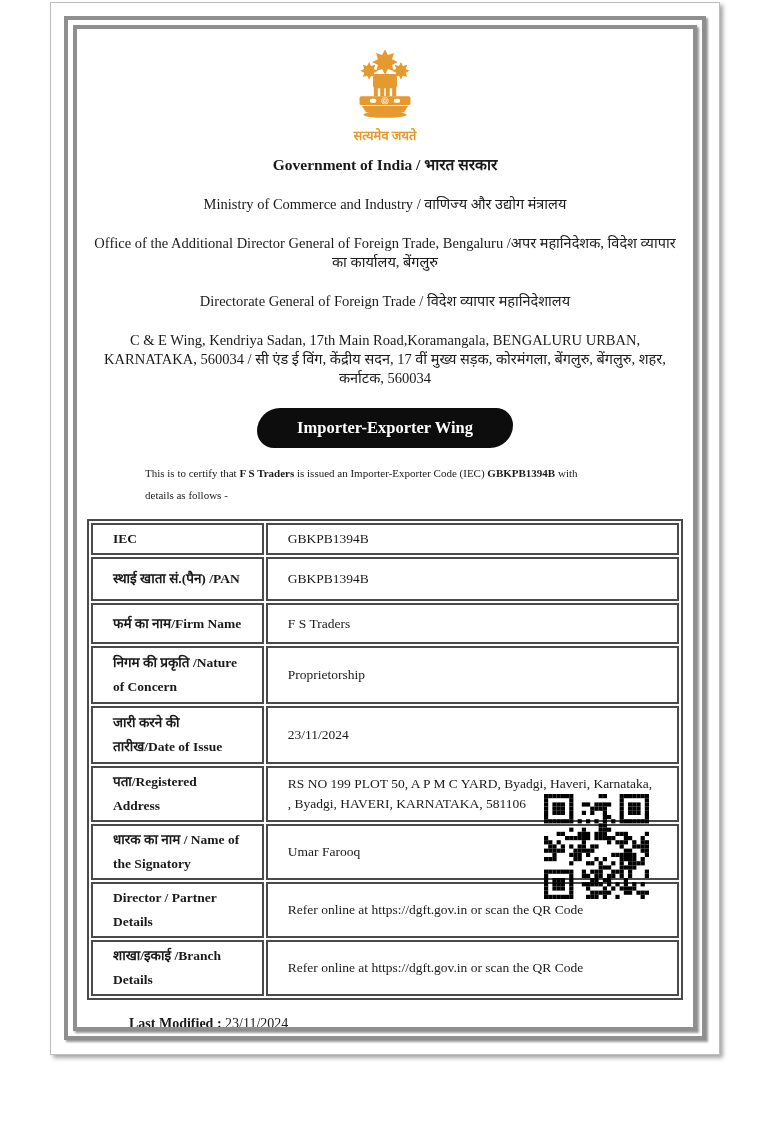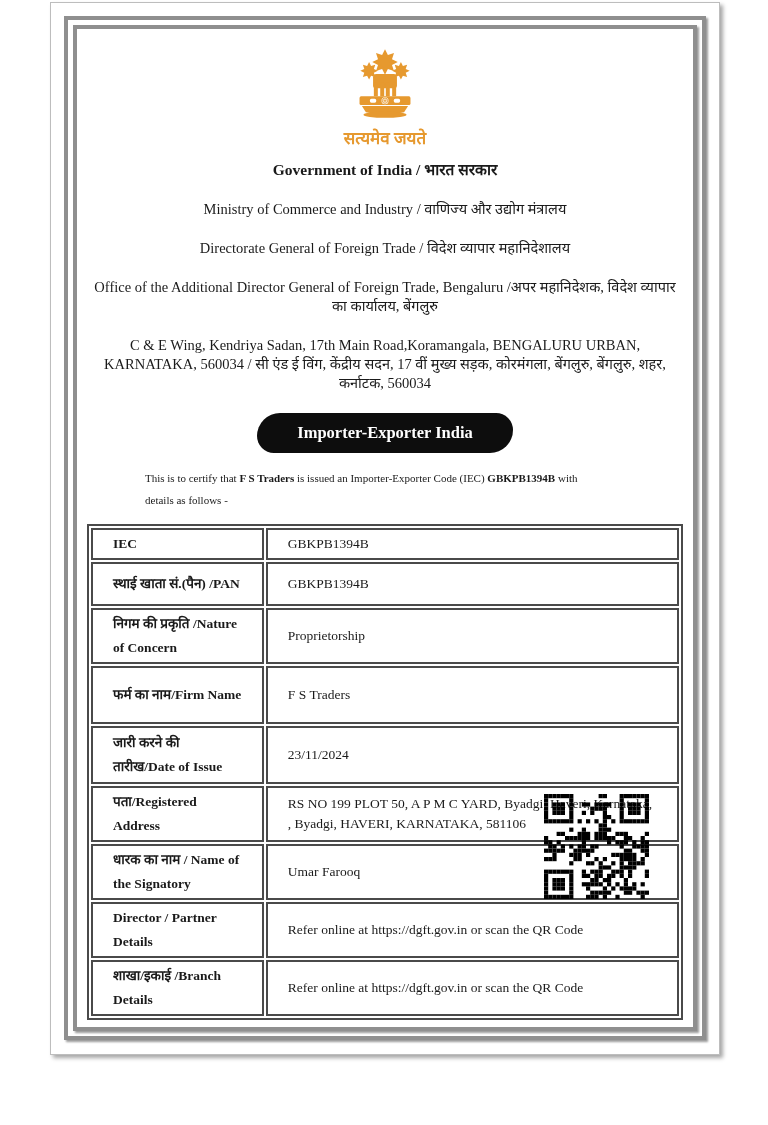--- a/index.html
+++ b/index.html
@@ -6,21 +6,21 @@
             font-family:"Liberation Serif","DejaVu Serif",serif;color:#1a1a1a;}
   .sheet{position:absolute;left:50px;top:2px;width:668px;height:1051px;background:#fff;
          border:1px solid #bdbdbd;box-shadow:3px 3px 4px rgba(0,0,0,.35);}
   .frame-outer{position:absolute;left:13px;top:13px;right:13px;bottom:14px;
                border:4px solid #8f8f8f;box-shadow:2px 2px 2px rgba(0,0,0,.4);}
   .frame-inner{position:absolute;left:5px;top:5px;right:5px;bottom:5px;
                border:4px solid #8f8f8f;box-shadow:2px 2px 2px rgba(0,0,0,.4);}
   .content{position:absolute;left:0;top:0;right:0;bottom:0;padding:14px 10px 0 10px;overflow:hidden;}
 
   .emblem-wrap{text-align:center;}
-  .motto{font-size:17px;font-weight:bold;color:#E6992F;margin-top:1px;}
+  .motto{font-size:13px;font-weight:bold;color:#E6992F;margin-top:1px;}
 
   .h1{text-align:center;font-weight:bold;font-size:15.5px;margin-top:9px;}
   .hline{text-align:center;font-size:14.5px;margin-top:20px;line-height:19px;}
 
   .badge{width:256px;height:40px;margin:20px auto 0 auto;background:#0d0d0d;
          border-radius:30px 22px 30px 22px;display:flex;align-items:center;justify-content:center;}
   .badge span{color:#ffffff;font-weight:bold;font-size:16.5px;}
 
   .certify{margin:14px 0 0 58px;width:448px;font-size:11px;line-height:22px;}
 
@@ -74,47 +74,47 @@
               <path d="M60,69.4 v6.2 M56.9,72.5 h6.2 M57.8,70.3 l4.4,4.4 M62.2,70.3 l-4.4,4.4" stroke="#E6992F" stroke-width="0.7"></path>
               <rect x="41" y="70" width="8" height="5" rx="2" fill="#ffffff"></rect>
               <rect x="71" y="70" width="8" height="5" rx="2" fill="#ffffff"></rect>
             </g>
           </svg>
           <div class="motto">सत्यमेव जयते</div>
         </div>
 
         <div class="h1">Government of India / भारत सरकार</div>
         <div class="hline">Ministry of Commerce and Industry / वाणिज्य और उद्योग मंत्रालय</div>
+        <div class="hline">Office of the Additional Director General of Foreign Trade, Bengaluru /अपर महानिदेशक, विदेश व्यापार का कार्यालय, बेंगलुरु</div>
         <div class="hline">Directorate General of Foreign Trade / विदेश व्यापार महानिदेशालय</div>
-        <div class="hline">Office of the Additional Director General of Foreign Trade, Bengaluru /अपर महानिदेशक, विदेश व्यापार का कार्यालय, बेंगलुरु</div>
         <div class="hline">C &amp; E Wing, Kendriya Sadan, 17th Main Road,Koramangala, BENGALURU URBAN, KARNATAKA, 560034  / सी एंड ई विंग, केंद्रीय सदन, 17 वीं मुख्य सड़क, कोरमंगला, बेंगलुरु, बेंगलुरु, शहर, कर्नाटक, 560034</div>
 
         <div class="badge">
-          <span>Importer-Exporter India</span>
+          <span>Importer-Exporter Wing</span>
         </div>
 
         <p class="certify"><span>This is to certify that </span><b>F S Traders</b><span> is issued an Importer-Exporter Code (IEC) </span><b>GBKPB1394B</b><span> with details as follows -</span></p>
 
         <table class="details">
           <tbody>
             <tr>
               <td class="lbl">IEC</td>
               <td class="val">GBKPB1394B</td>
             </tr>
             <tr>
               <td class="lbl">स्थाई खाता सं.(पैन) /PAN</td>
               <td class="val">GBKPB1394B</td>
             </tr>
             <tr>
+              <td class="lbl">फर्म का नाम/Firm Name</td>
+              <td class="val">F S Traders</td>
+            </tr>
+            <tr>
               <td class="lbl">निगम की प्रकृति /Nature of Concern</td>
               <td class="val">Proprietorship</td>
-            </tr>
-            <tr>
-              <td class="lbl">फर्म का नाम/Firm Name</td>
-              <td class="val">F S Traders</td>
             </tr>
             <tr>
               <td class="lbl">जारी करने की तारीख/Date of Issue</td>
               <td class="val">23/11/2024</td>
             </tr>
             <tr>
               <td class="lbl">पता/Registered Address</td>
               <td class="val">RS NO 199 PLOT 50, A P M C YARD, Byadgi, Haveri, Karnataka, , Byadgi, HAVERI, KARNATAKA, 581106</td>
             </tr>
             <tr>

